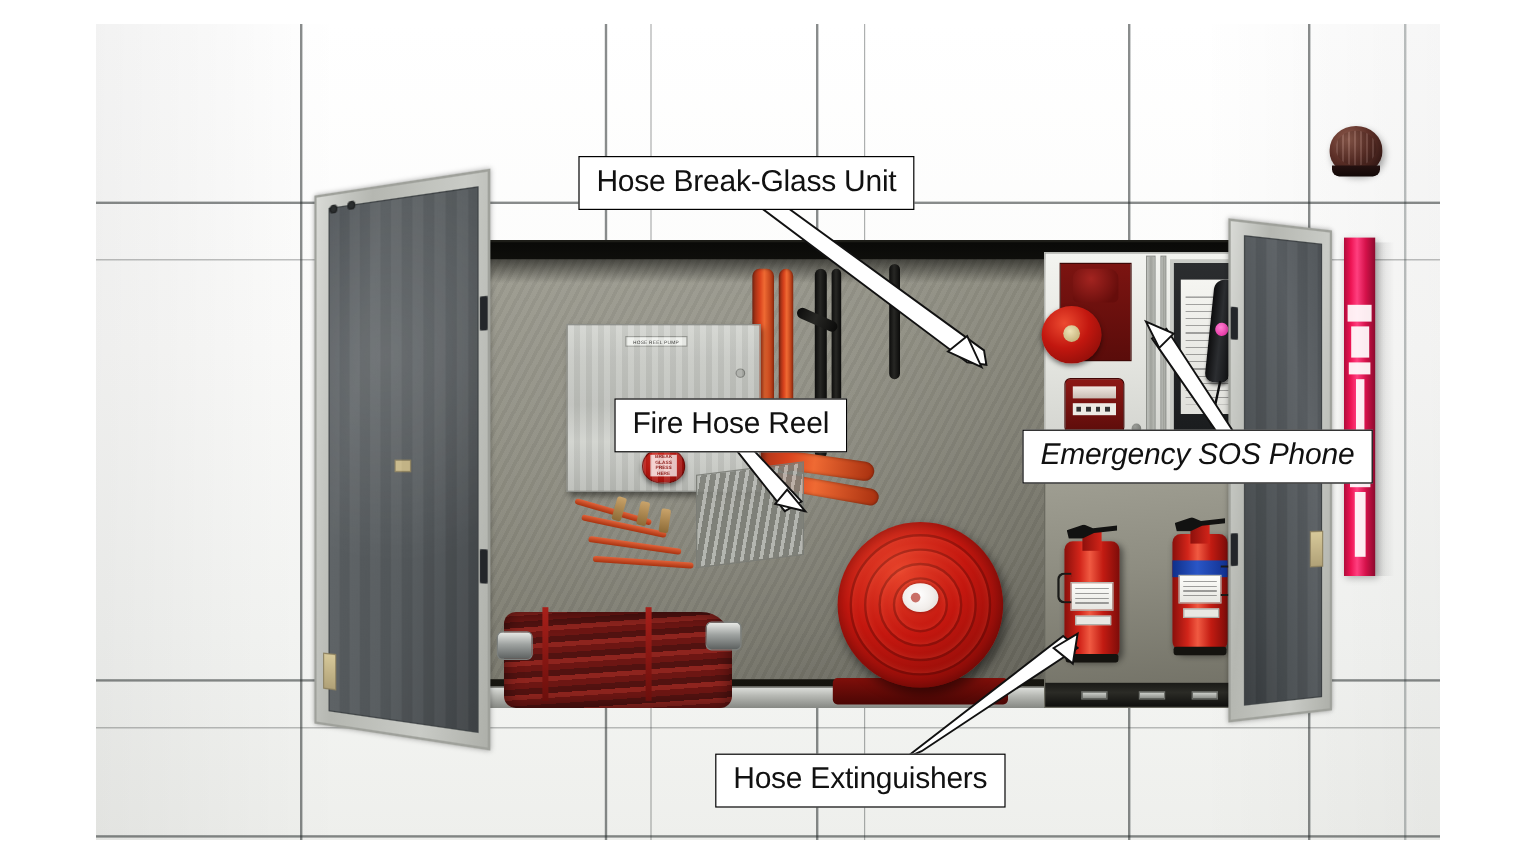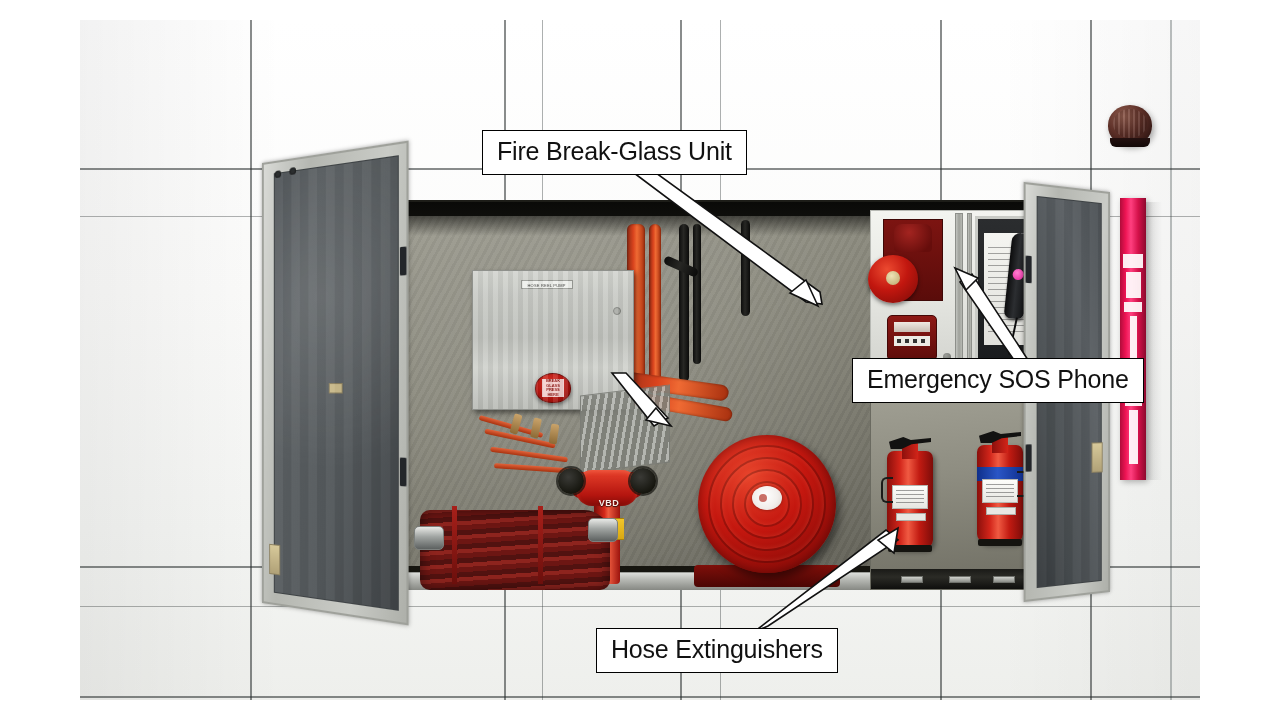--- a/index.html
+++ b/index.html
@@ -542,30 +542,20 @@
       <div class="reel-base"></div>
       <div class="reel">
         <div class="reel-ring" style="inset:10px;"></div>
         <div class="reel-ring" style="inset:22px;"></div>
         <div class="reel-ring" style="inset:34px;"></div>
         <div class="reel-ring" style="inset:46px;"></div>
         <div class="reel-hub"></div>
       </div>
     </div>
 
-    <div class="hydrant">
-      <div class="hyd-body"></div>
-      <div class="hyd-out" style="left:2px;"></div>
-      <div class="hyd-out" style="right:2px;"></div>
-      <div class="hyd-head"></div>
-      <div class="hyd-wheel"></div>
-      <div class="hyd-wheel" style="left:-12px; right:auto;"></div>
-      <div class="hyd-tag">VBD</div>
-      <div class="hyd-band">3-7</div>
-    </div>
 
     <div class="hose-pile">
       <div class="coil"></div>
       <div class="hose-bracket" style="left:32px;"></div>
       <div class="hose-bracket" style="left:118px;"></div>
       <div class="coupling" style="left:-6px; top:16px;"></div>
       <div class="coupling" style="right:-8px; top:8px;"></div>
     </div>
 
     <div class="bay-right">
@@ -654,20 +644,21 @@
     <polygon points="612,373 626,373 668,418 654,426" fill="#ffffff" stroke="#111111" stroke-width="1.6"></polygon>
     <polygon points="671,426 646,420 656,408" fill="#ffffff" stroke="#111111" stroke-width="1.6"></polygon>
 
     <polygon points="1014,360 1028,360 972,274 960,282" fill="#ffffff" stroke="#111111" stroke-width="1.6"></polygon>
     <polygon points="955,268 978,278 966,290" fill="#ffffff" stroke="#111111" stroke-width="1.6"></polygon>
 
     <polygon points="754,632 768,626 898,540 886,530" fill="#ffffff" stroke="#111111" stroke-width="1.6"></polygon>
     <polygon points="898,528 894,553 878,540" fill="#ffffff" stroke="#111111" stroke-width="1.6"></polygon>
   </svg>
 
-  <div class="callout" style="left:482px; top:130px;">Fire Break-Glass Unit</div>
-
-
-  <div class="callout" style="left:852px; top:358px;">Emergency SOS Phone</div>
+  <div class="callout" style="left:482px; top:130px;">Hose Break-Glass Unit</div>
+
+  <div class="callout" style="left:512px; top:332px;">Fire Hose Reel</div>
+
+  <div class="callout" style="left:852px; top:358px;font-style:italic;">Emergency SOS Phone</div>
 
   <div class="callout" style="left:596px; top:628px;">Hose Extinguishers</div>
 
 </div>
 
 </body></html>

